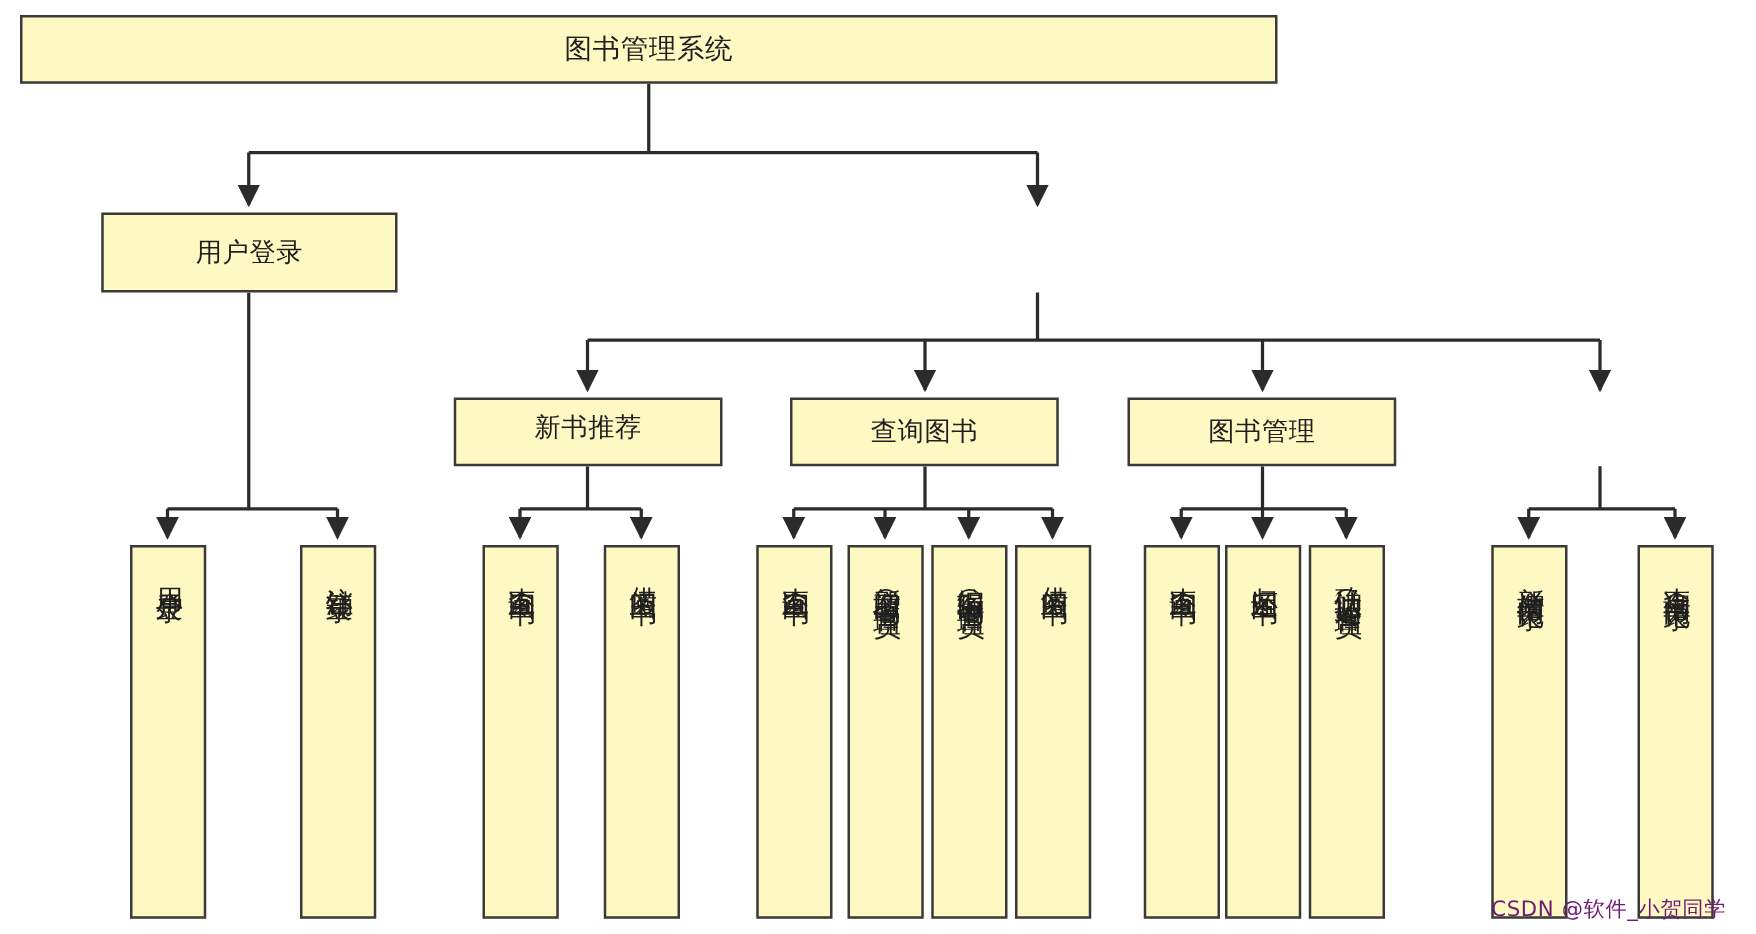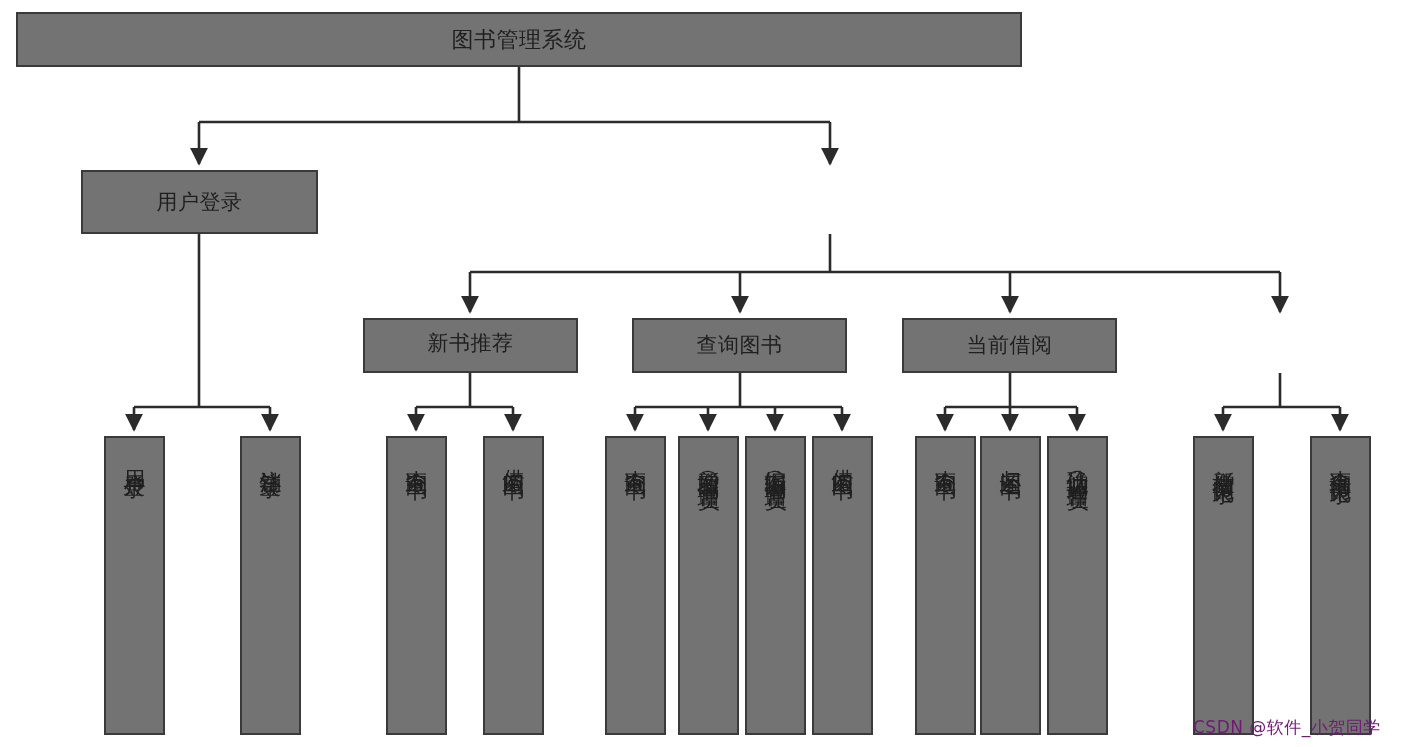--- a/index.html
+++ b/index.html
@@ -17,21 +17,21 @@
   }
   svg.edges{
     position:absolute;
     left:0; top:0;
     width:1405px; height:747px;
     pointer-events:none;
   }
   .node{
     position:absolute;
     box-sizing:border-box;
-    background:#737373;
+    background:#fef9c3;
     border:2px solid #3a3a3a;
     display:flex;
     align-items:center;
     justify-content:center;
     text-align:center;
   }
   .node .label{
     display:block;
     line-height:1.18;
     color:#1f1f1f;
@@ -132,21 +132,21 @@
 
   <div class="node horiz" style="left:363px;top:318px;width:215px;height:55px;font-family:Liberation Mono, monospace;">
     <span class="label">新书推荐</span>
   </div>
 
   <div class="node horiz" style="left:632px;top:318px;width:215px;height:55px;">
     <span class="label">查询图书</span>
   </div>
 
   <div class="node horiz" style="left:902px;top:318px;width:215px;height:55px;">
-    <span class="label">当前借阅</span>
+    <span class="label">图书管理</span>
   </div>
 
 
   <div class="node vert" style="left:104px;top:436px;width:61px;height:299px;">
     <span class="label">用户登录</span>
   </div>
 
   <div class="node vert" style="left:240px;top:436px;width:61px;height:299px;">
     <span class="label">注销登录</span>
   </div>

